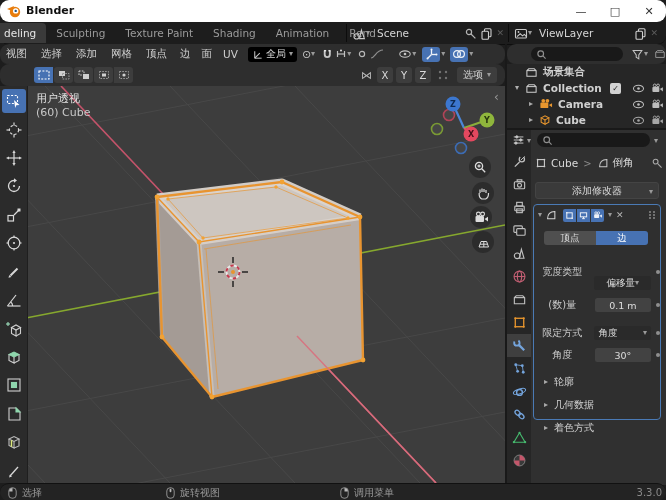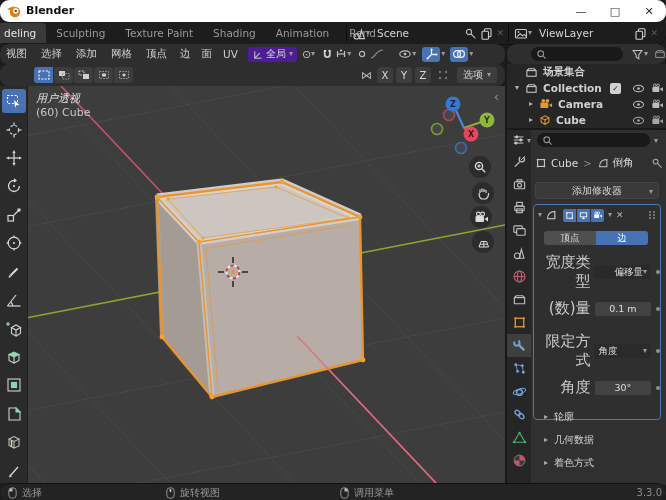--- a/index.html
+++ b/index.html
@@ -13,25 +13,25 @@
   .chevR{color:#aaa;font-size:8px;line-height:1;}
   .pill{background:#191919;border-radius:8px;}
   .hbtn{border-radius:3px;display:flex;align-items:center;justify-content:center;}
   .blue{background:#4772b3;}
   .grey{background:#3d3d3d;}
   .titlebar{background:#ffffff;color:#1a1a1a;}
   .winbtn{width:34px;height:22px;display:flex;align-items:center;justify-content:center;color:#333;font-size:11px;}
   .tab{padding:4px 10px 4px 10px;color:#9b9b9b;font-size:10.5px;white-space:nowrap;}
   .tab.active{background:#3a3a3a;color:#e6e6e6;border-radius:4px 4px 0 0;}
   .menuitem{color:#cfcfcf;font-size:10.5px;white-space:nowrap;}
-  .vlabel{color:#e2e2e2;font-style:italic;}
+  .vlabel{color:#e2e2e2;}
   .olrow{height:16px;display:flex;align-items:center;font-size:10.5px;color:#d0d0d0;position:relative;font-weight:bold;}
   .ptab{width:24px;height:23px;display:flex;align-items:center;justify-content:center;}
   .ptab.active{background:#3f3f3f;}
-  .mlabel{font-size:15px;color:#cbcbcb;text-align:right;}
+  .mlabel{font-size:10px;color:#cbcbcb;text-align:center;}
   .mfield{height:14px;border-radius:2.5px;display:flex;align-items:center;justify-content:center;font-size:9.5px;color:#dedede;}
   .dot{width:4px;height:4px;border-radius:2px;background:#8f8f8f;}
   .sub{font-size:10px;color:#d2d2d2;}
   svg{display:block;}
 </style>
 </head>
 <body>
 
 <div class="w">
 
@@ -109,21 +109,21 @@
   <div class="abs row" style="left:0;top:44px;width:505px;height:20px;background:#2e2e2e;border-bottom:1px solid #262626;">
     <span class="menuitem" style="margin-left:6px;">视图</span>
     <span class="menuitem" style="margin-left:14px;">选择</span>
     <span class="menuitem" style="margin-left:14px;">添加</span>
     <span class="menuitem" style="margin-left:14px;">网格</span>
     <span class="menuitem" style="margin-left:14px;">顶点</span>
     <span class="menuitem" style="margin-left:13px;">边</span>
     <span class="menuitem" style="margin-left:11px;">面</span>
     <span class="menuitem" style="margin-left:11px;">UV</span>
 
-    <div class="row" style="margin-left:10px;background:#4c1d95;border-radius:3px;height:15px;padding:0 4px;">
+    <div class="row" style="margin-left:10px;background:#000000;border-radius:3px;height:15px;padding:0 4px;">
       <span>
         <svg width="11" height="11" viewBox="0 0 12 12" fill="none" stroke="#c8c8c8" stroke-width="1.1">
           <line x1="3" y1="10" x2="3" y2="2.5"></line>
             <line x1="3" y1="10" x2="10.5" y2="10"></line>
             <line x1="3" y1="10" x2="8.5" y2="4.5"></line>
         </svg>
       </span>
       <span class="t10" style="margin:0 3px;color:#d6d6d6;">全局</span>
       <span class="chev">▾</span>
     </div>
@@ -775,21 +775,21 @@
         </span>
       </div>
 
       <div class="row" style="margin:6px 0 0 10px;">
         <div class="mfield" style="width:52px;background:#4f4f4f;border-radius:3px 0 0 3px;">顶点</div>
         <div class="mfield" style="width:52px;background:#4772b3;border-radius:0 3px 3px 0;color:#fff;">边</div>
       </div>
 
       <div class="row" style="margin:8px 0 0 0;">
         <div class="mlabel" style="width:58px;">宽度类型</div>
-        <div class="mfield row" style="width:50px;margin-left:4px;background:#2a2a2a;justify-content:flex-end;padding:0 4px;">
+        <div class="mfield row" style="width:50px;margin-left:4px;background:#2a2a2a;justify-content:center;padding:0 4px;margin-top:23px;">
           <span>偏移量</span>
           <span class="chev">▾</span>
         </div>
         <span class="dot" style="margin-left:5px;"></span>
       </div>
 
       <div class="row" style="margin-top:8px;">
         <div class="mlabel" style="width:58px;">(数)量</div>
         <div class="mfield" style="width:58px;margin-left:4px;background:#424242;">0.1 m</div>
         <span class="dot" style="margin-left:5px;"></span>

